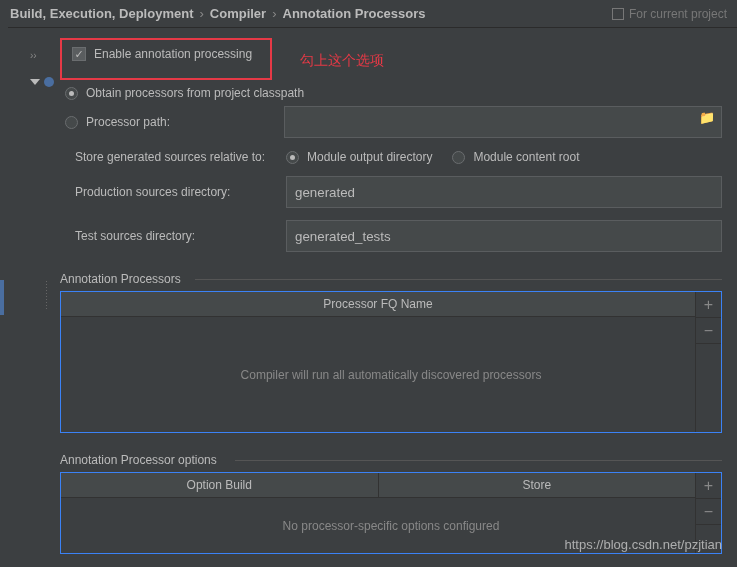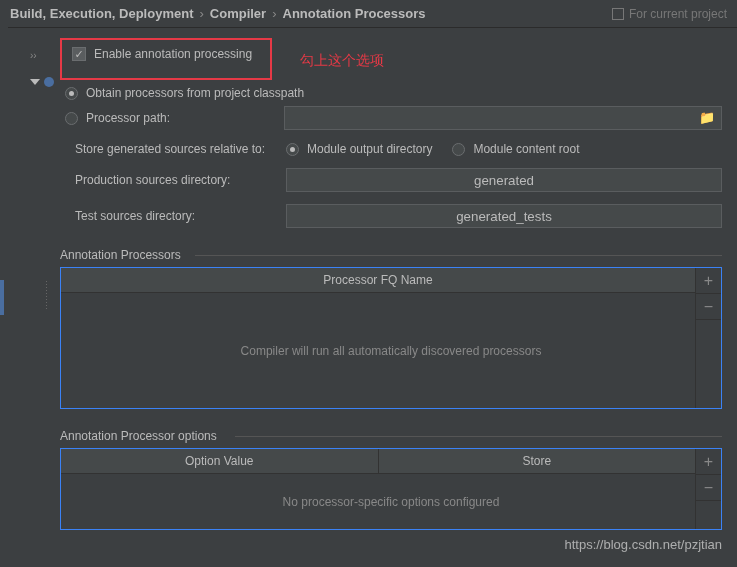--- a/index.html
+++ b/index.html
@@ -30,21 +30,21 @@
     .highlight-box { border: 2px solid #e63946; padding: 2px 10px 2px 2px; display: inline-flex; }
     
     .annotation { color: #e63946; font-size: 14px; position: absolute; left: 300px; top: 52px; }
     
     .radio-row { display: flex; align-items: center; gap: 8px; margin: 6px 0 6px 5px; }
     .radio { width: 13px; height: 13px; border-radius: 50%; border: 1px solid #6a6d6f; background: #45494a; display: flex; align-items: center; justify-content: center; cursor: pointer; }
     .radio.selected::after { content: ""; width: 5px; height: 5px; border-radius: 50%; background: #bbb; }
     
     .form-row { display: flex; align-items: center; margin: 12px 0 12px 15px; gap: 1px; }
     .form-label { min-width: 210px; }
-    .text-input { flex: 1; background: #45494a; border: 1px solid #5a5d5f; color: #bbb; padding: 4px 8px; height: 24px; text-align: center; }
+    .text-input { flex: 1; background: #45494a; border: 1px solid #5a5d5f; color: #bbb; padding: 4px 8px; height: 32px; }
     .input-with-icon { display: flex; flex: 1; position: relative; }
     .folder-icon { position: absolute; right: 6px; top: 4px; color: #888; font-size: 13px; cursor: pointer; }
     
     .radio-inline-group { display: flex; gap: 20px; }
     
     .section-label { margin: 20px 0 5px 0; color: #bbb; position: relative; }
     .section-label::after { content: ""; position: absolute; left: 135px; right: 0; top: 50%; height: 1px; background: #555; }
     .section-label.opts::after { left: 175px; }
     
     .table-container { border: 1px solid #3b82f6; background: #3c3f41; position: relative; }
@@ -140,21 +140,21 @@
     <div class="table-body">Compiler will run all automatically discovered processors</div>
     <div class="table-side">
       <span class="side-btn">+</span>
       <span class="side-btn">−</span>
     </div>
   </div>
 
   <div class="section-label opts">Annotation Processor options</div>
   <div class="table-container">
     <div class="table-header" style="margin-right:26px;">
-      <div class="table-header-cell">Option Value</div>
+      <div class="table-header-cell">Option Build</div>
       <div class="table-header-cell">Store</div>
     </div>
     <div class="table-body small">No processor-specific options configured</div>
     <div class="table-side">
       <span class="side-btn">+</span>
       <span class="side-btn">−</span>
     </div>
   </div>
 </div>
 

